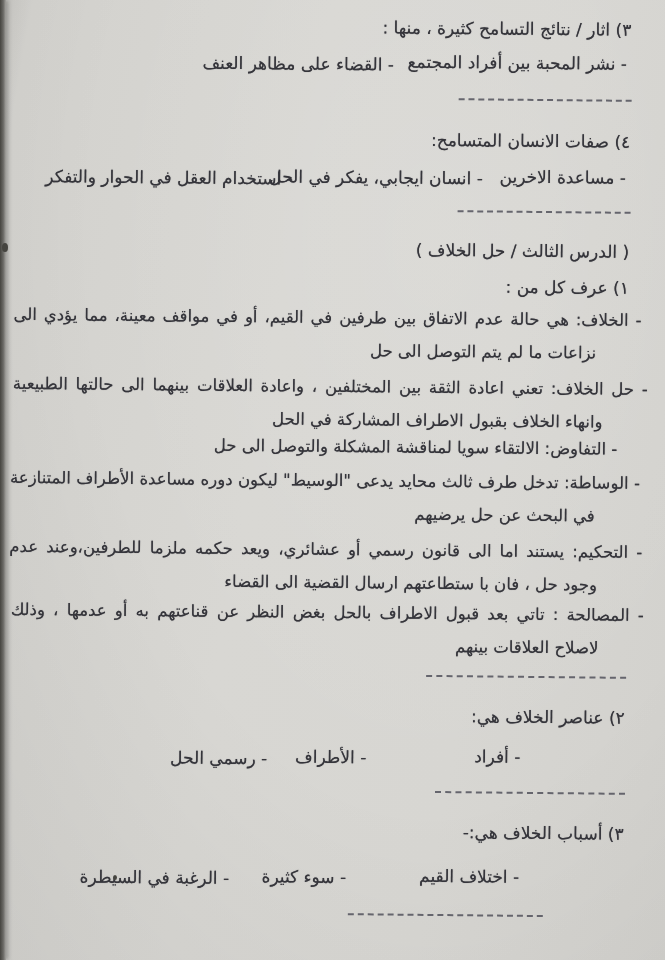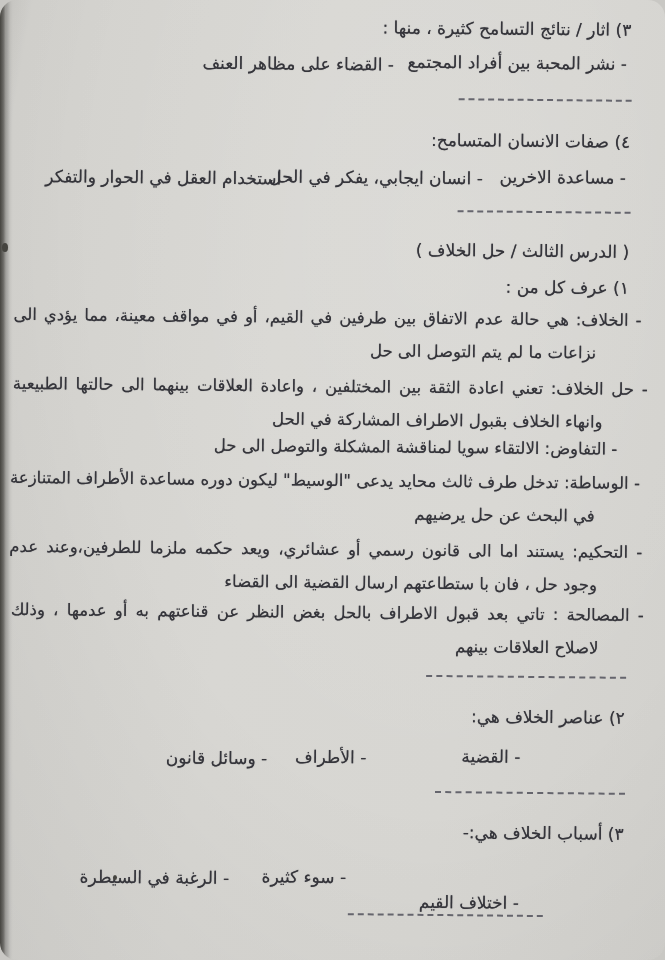--- a/index.html
+++ b/index.html
@@ -12,21 +12,20 @@
   }
   .photo {
     position: relative;
     width: 665px;
     height: 960px;
     overflow: hidden;
     background:
       radial-gradient(ellipse at 65% 25%, rgba(255,255,255,0.10) 0%, rgba(0,0,0,0.00) 55%, rgba(0,0,0,0.05) 100%),
       linear-gradient(100deg, #c6c5c1 0%, #d3d2ce 4%, #d8d7d3 40%, #d7d6d2 70%, #d2d1cd 100%);
     font-family: "DejaVu Sans", sans-serif;
-    border-radius: 17px;
   }
   .left-edge {
     position: absolute;
     left: 0; top: 0; bottom: 0;
     width: 6px;
     background: linear-gradient(90deg, #45443f 0%, #6b6a66 55%, #a3a29e 100%);
     box-shadow: 2px 0 4px rgba(80,79,75,0.45);
   }
   .content {
     position: absolute;
@@ -91,27 +90,27 @@
 
     <div class="para" style="top:301px; right:25px; left:12px">- الخلاف: هي حالة عدم الاتفاق بين طرفين في القيم، أو في مواقف معينة، مما يؤدي الى نزاعات ما لم يتم التوصل الى حل</div>
     <div class="para" style="top:370px; right:18px; left:12px">- حل الخلاف: تعني اعادة الثقة بين المختلفين ، واعادة العلاقات بينهما الى حالتها الطبيعية وانهاء الخلاف بقبول الاطراف المشاركة في الحل</div>
     <div class="para single" style="top:430px; right:48px">- التفاوض: الالتقاء سويا لمناقشة المشكلة والتوصل الى حل</div>
     <div class="para" style="top:464px; right:25px; left:10px">- الوساطة: تدخل طرف ثالث محايد يدعى "الوسيط" ليكون دوره مساعدة الأطراف المتنازعة في البحث عن حل يرضيهم</div>
     <div class="para" style="top:533px; right:22px; left:10px">- التحكيم: يستند اما الى قانون رسمي أو عشائري، ويعد حكمه ملزما للطرفين،وعند عدم وجود حل ، فان با ستطاعتهم ارسال القضية الى القضاء</div>
     <div class="para" style="top:596px; right:20px; left:12px">- المصالحة : تاتي بعد قبول الاطراف بالحل بغض النظر عن قناعتهم به أو عدمها ، وذلك لاصلاح العلاقات بينهم</div>
     <div class="dash" style="top:674px; right:37px; width:200px"></div>
 
     <div class="h" style="top:704px; right:38px">٢) عناصر الخلاف هي:</div>
-    <span class="item" style="top:744px; right:142px">- القضية</span>
+    <span class="item" style="top:744px; right:142px">- أفراد</span>
     <span class="item" style="top:746px; right:296px">- الأطراف</span>
-    <span class="item" style="top:748px; right:395px">- وسائل قانون</span>
+    <span class="item" style="top:748px; right:395px">- رسمي الحل</span>
     <div class="dash" style="top:790px; right:37px; width:190px"></div>
 
     <div class="h" style="top:820px; right:38px">٣) أسباب الخلاف هي:-</div>
-    <span class="item" style="top:890px; right:142px">- اختلاف القيم</span>
+    <span class="item" style="top:864px; right:142px">- اختلاف القيم</span>
     <span class="item" style="top:866px; right:315px">- سوء كثيرة</span>
     <span class="item" style="top:868px; right:432px">- الرغبة في السيطرة</span>
     <div class="dash" style="top:913px; right:118px; width:195px"></div>
 
   </div>
 
   <div class="left-edge"></div>
   <div class="speck" style="left:2px; top:243px; width:6px; height:9px"></div>
   <div class="speck" style="left:113px; top:875px; width:4px; height:5px"></div>
 </div>

